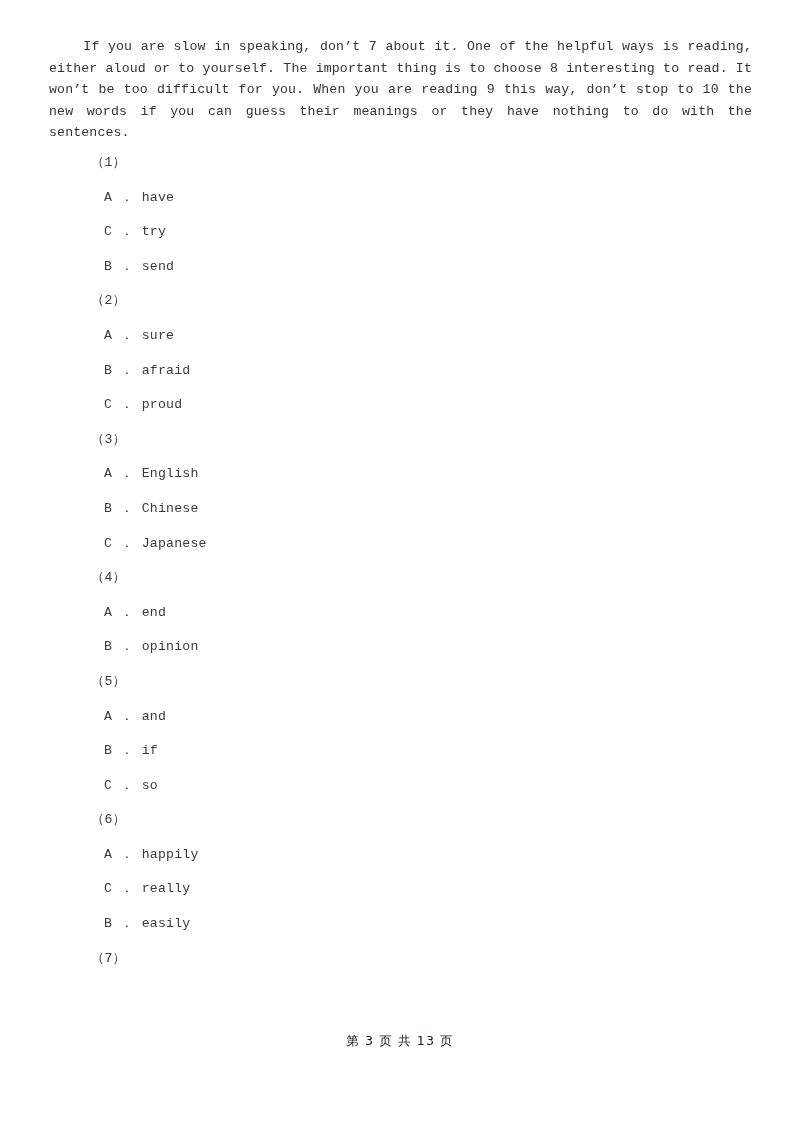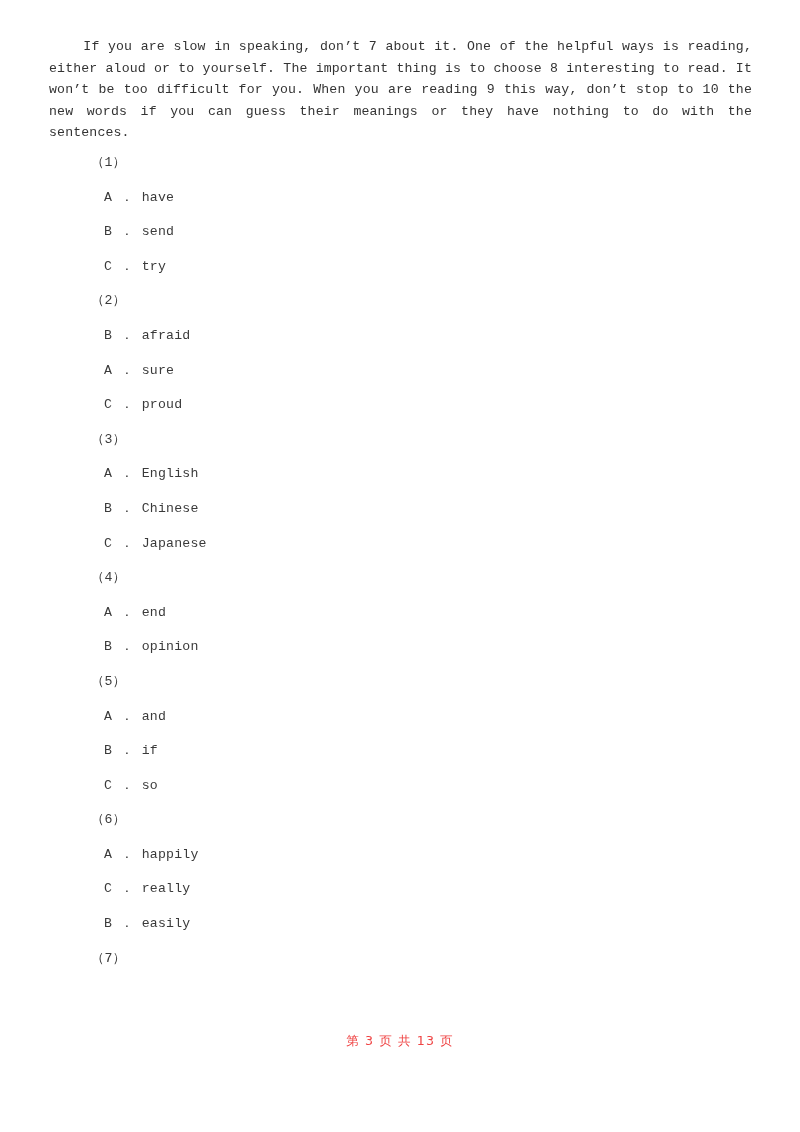--- a/index.html
+++ b/index.html
@@ -66,46 +66,46 @@
   }
 
   
   .footer {
     position: absolute;
     left: 0;
     top: 1033px;
     width: 800px;
     text-align: center;
     font-size: 12.6px;
-    color: #ef4444;
+    color: #0f172a;
     letter-spacing: 1.1px;
     white-space: pre;
     font-family: "DejaVu Sans", "Liberation Sans", sans-serif;
   }
 </style>
 </head>
 <body>
 
 <div class="page">
 
   <div class="passage">
     <p>If you are slow in speaking, don’t 7 about it. One of the helpful ways is reading, either aloud or to yourself. The important thing is to choose 8 interesting to read. It won’t be too difficult for you. When you are reading 9 this way, don’t stop to 10 the new words if you can guess their meanings or they have nothing to do with the sentences.</p>
   </div>
 
   <div class="qlist">
       <div class="qgroup">
         <div class="qnum">（1）</div>
         <div class="opt">A ． have</div>
+        <div class="opt">C ． try</div>
         <div class="opt">B ． send</div>
-        <div class="opt">C ． try</div>
       </div>
       <div class="qgroup">
         <div class="qnum">（2）</div>
+        <div class="opt">A ． sure</div>
         <div class="opt">B ． afraid</div>
-        <div class="opt">A ． sure</div>
         <div class="opt">C ． proud</div>
       </div>
       <div class="qgroup">
         <div class="qnum">（3）</div>
         <div class="opt">A ． English</div>
         <div class="opt">B ． Chinese</div>
         <div class="opt">C ． Japanese</div>
       </div>
       <div class="qgroup">
         <div class="qnum">（4）</div>

